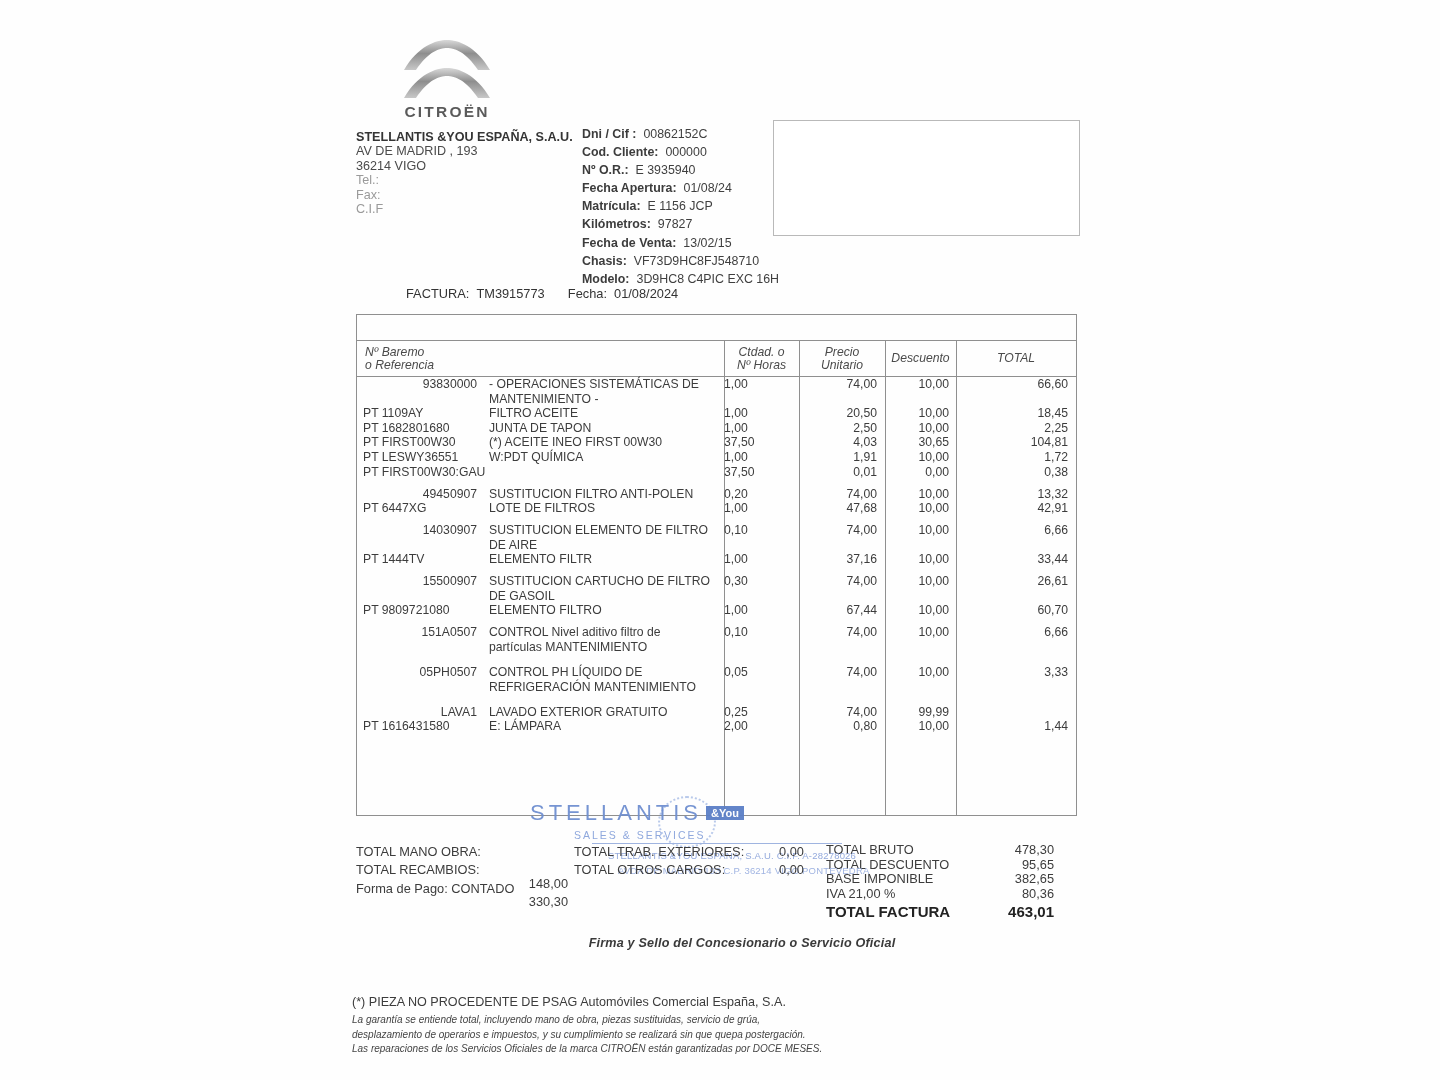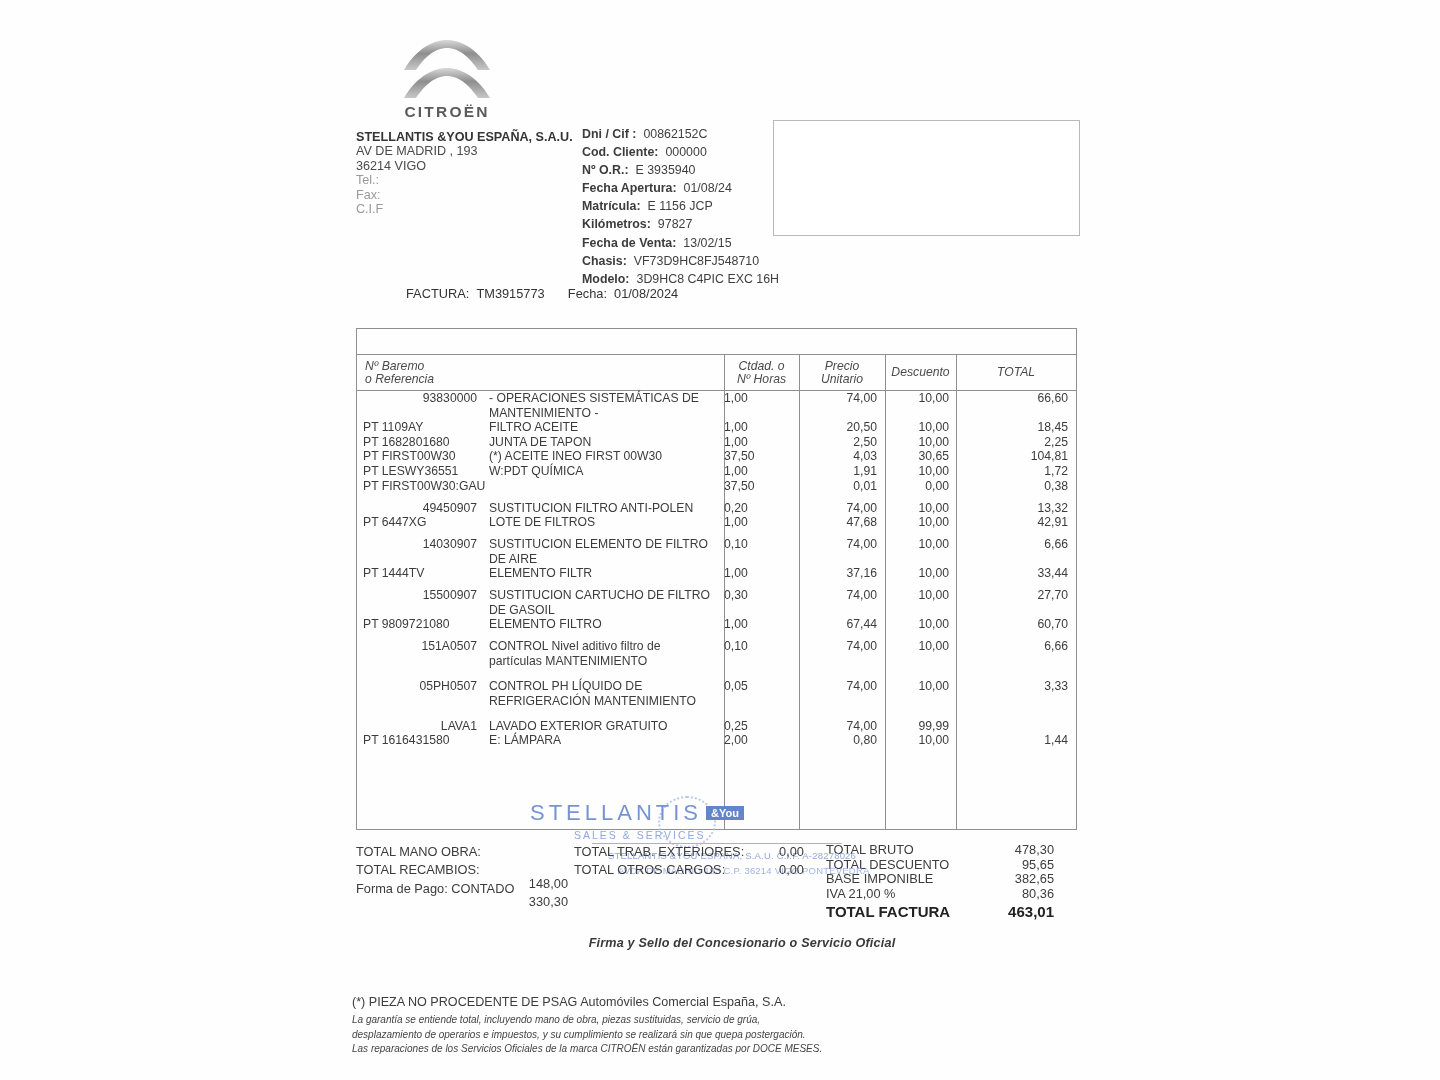--- a/index.html
+++ b/index.html
@@ -88,21 +88,21 @@
     color: #333;
     white-space: nowrap;
     margin-left: 32px;
   }
   .factura-line .sep { display: inline-block; width: 16px; }
 
   
   .tbl {
     position: absolute;
     left: 356px;
-    top: 328px;
+    top: 314px;
     width: 721px;
     height: 502px;
     border: 1px solid #8f8f8f;
     box-sizing: border-box;
   }
   .tbl-topband {
     position: absolute;
     left: 0; top: 0;
     width: 100%;
     height: 26px;
@@ -503,21 +503,21 @@
           <div class="cell c-pu">37,16</div>
           <div class="cell c-dto">10,00</div>
           <div class="cell c-tot">33,44</div>
         </div>
         <div class="row" style="top: 197.1px;">
           <div class="cell c-ref">15500907</div>
           <div class="cell c-con">SUSTITUCION CARTUCHO DE FILTRO</div>
           <div class="cell c-qty">0,30</div>
           <div class="cell c-pu">74,00</div>
           <div class="cell c-dto">10,00</div>
-          <div class="cell c-tot">27,70</div>
+          <div class="cell c-tot">26,61</div>
         </div>
         <div class="row" style="top: 211.7px;">
           <div class="cell c-ref"></div>
           <div class="cell c-con">DE GASOIL</div>
           <div class="cell c-qty"></div>
           <div class="cell c-pu"></div>
           <div class="cell c-dto"></div>
           <div class="cell c-tot"></div>
         </div>
         <div class="row" style="top: 226.3px;">

